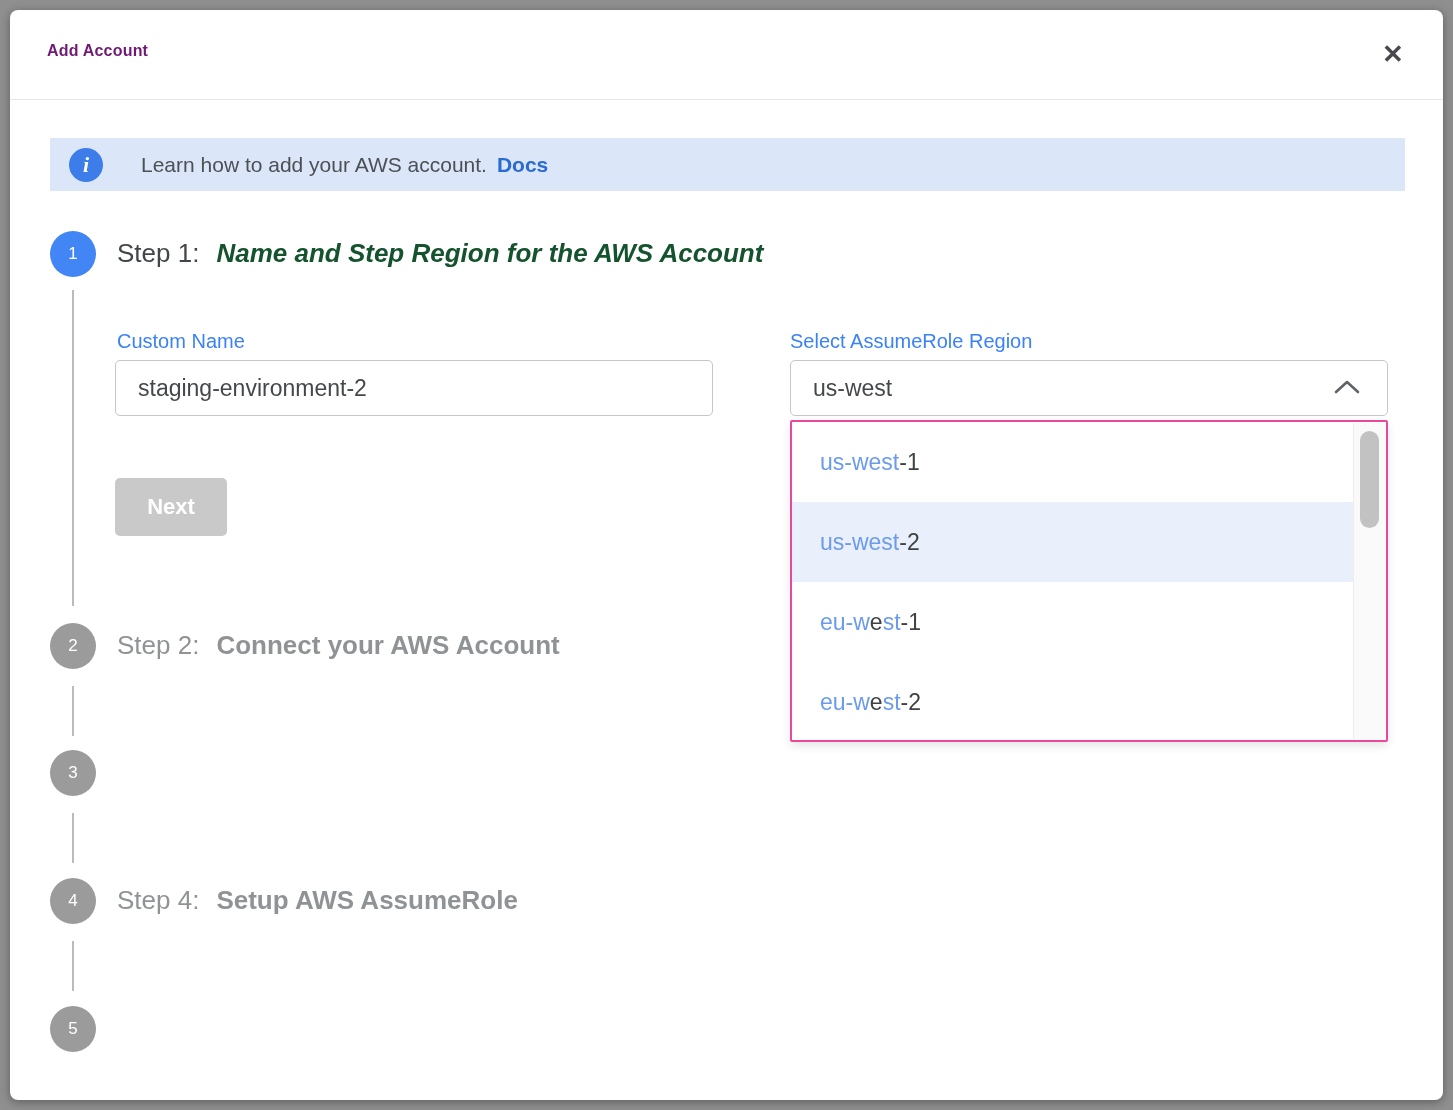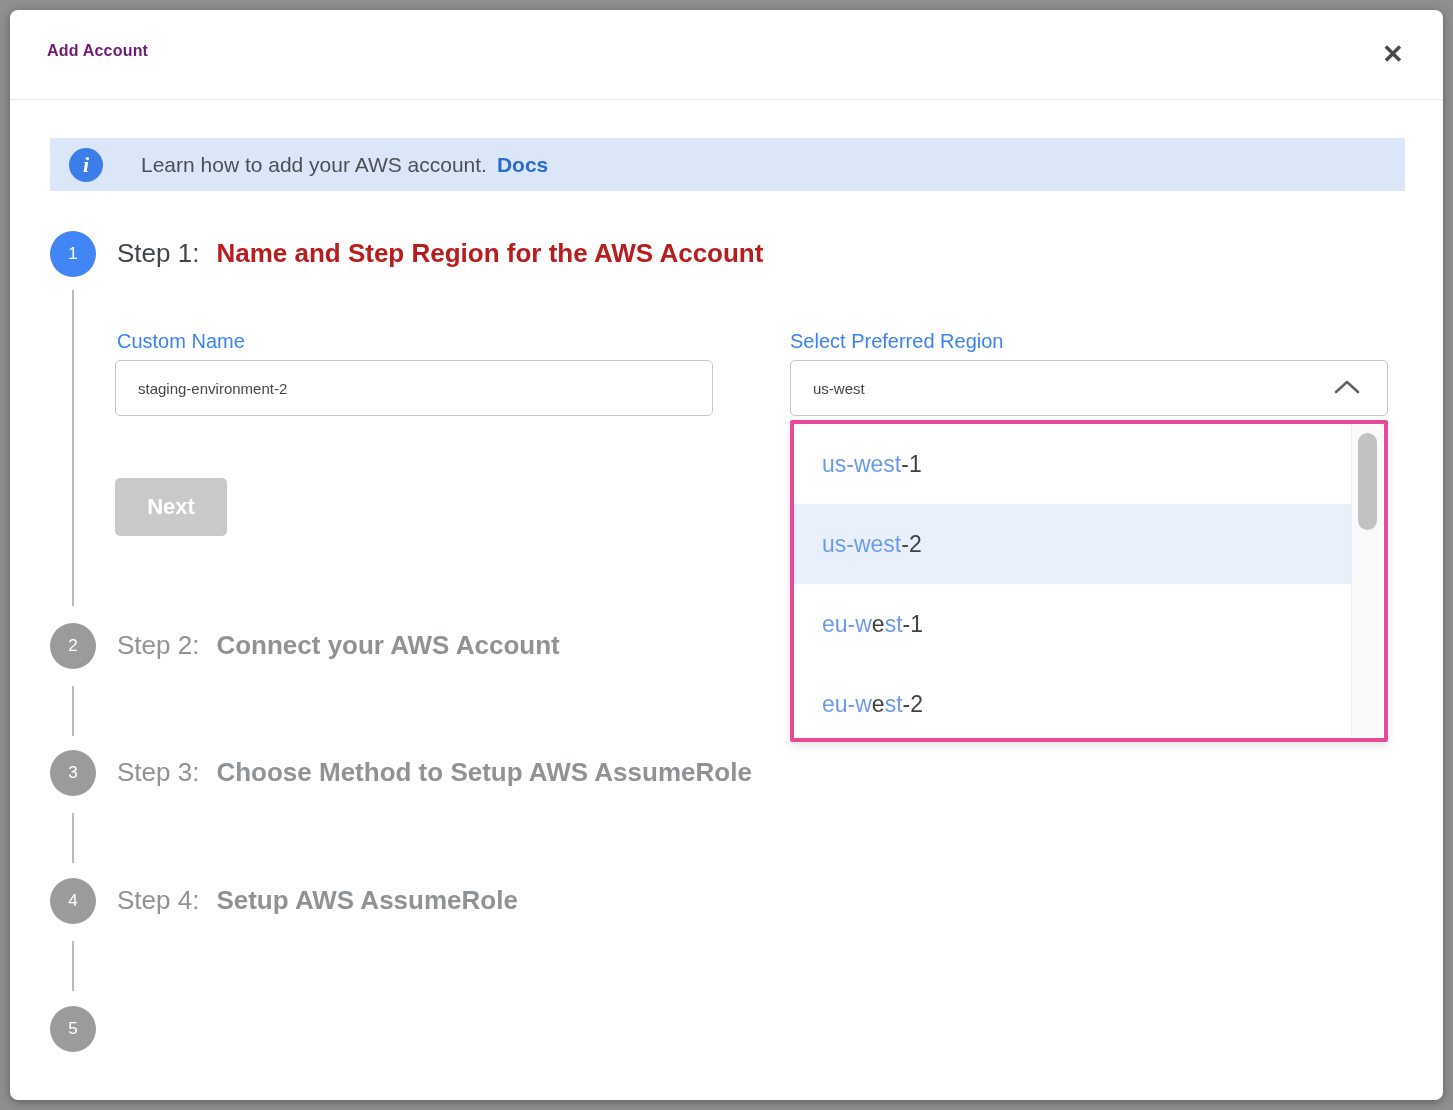--- a/index.html
+++ b/index.html
@@ -46,43 +46,43 @@
   .step-circle {
     position:absolute; left:40px; width:46px; height:46px; border-radius:50%;
     color:#fff; font-size:17px; text-align:center; line-height:46px;
   }
   .step-circle.active { background:#4285f4; }
   .step-circle.inactive { background:#9b9b9b; }
   .step-head { position:absolute; left:107px; font-size:26px; white-space:nowrap; }
   .step-head .prefix { font-weight:400; }
   .step-head .title  { font-weight:600; margin-left:17px; }
   .step-head.active .prefix { color:#42464a; }
-  .step-head.active .title  { color:#b91c1c; }
+  .step-head.active .title  { color:#14532d;font-style:italic; }
   .step-head.inactive .prefix, .step-head.inactive .title { color:#909396; }
   .connector { position:absolute; left:62px; width:2px; background:#bbbbbb; }
   
   .field-label { position:absolute; font-size:20px; color:#3b82f6; }
   .text-input {
     position:absolute; height:56px; border:1px solid #c5c6c8; border-radius:5px;
     font-family:"Liberation Sans", sans-serif;
-    font-size:15px; color:#45484b; padding:0 0 0 22px; background:#fff; outline:none;
+    font-size:23px; color:#45484b; padding:0 0 0 22px; background:#fff; outline:none;
   }
   .select-wrap { position:absolute; left:780px; top:350px; width:598px; height:56px; }
   .select-wrap .text-input { left:0; top:0; width:598px; }
   .chevron-icon { position:absolute; right:28px; top:19px; width:26px; height:16px; pointer-events:none; }
   .next-btn {
     position:absolute; left:105px; top:468px; width:112px; height:58px;
     background:#c9c9c9; border:none; border-radius:5px; cursor:default;
     color:#ffffff; font-size:22px; font-weight:700;
     font-family:"Liberation Sans", sans-serif;
   }
   
   .dropdown {
     position:absolute; left:780px; top:410px; width:598px; height:322px;
-    background:#ffffff; border:4px solid #ec4899; border-radius:2px;
+    background:#ffffff; border:2px solid #ec4899; border-radius:2px;
     box-shadow:0 4px 10px rgba(0,0,0,.10);
   }
   .dd-list { position:absolute; left:0; top:0; right:33px; bottom:0; }
   .dd-option {
     height:80px; line-height:80px; padding-left:28px; font-size:23px;
     color:#3f4245; cursor:pointer; white-space:nowrap;
   }
   .dd-option.selected { background:#e9f0fc; }
   .dd-option .m { color:#6b9bec; }
   .dd-option .u { color:#3f4245; }
@@ -113,21 +113,21 @@
 
   <div class="step-circle active" style="top:221px;">1</div>
   <div class="step-head active" style="top:228px;">
     <span class="prefix">Step 1:</span><span class="title">Name and Step Region for the AWS Account</span>
   </div>
   <div class="connector" style="top:280px; height:316px;"></div>
 
   <div class="field-label" style="left:107px; top:320px;">Custom Name</div>
   <input class="text-input" style="left: 105px; top: 350px; width: 598px;" value="staging-environment-2">
 
-  <div class="field-label" style="left:780px; top:320px;">Select Preferred Region</div>
+  <div class="field-label" style="left:780px; top:320px;">Select AssumeRole Region</div>
   <div class="select-wrap">
     <input class="text-input" value="us-west" style="">
     <svg class="chevron-icon" viewBox="0 0 26 16">
       <polyline points="2,13 13,3 24,13" fill="none" stroke="#5f6368" stroke-width="2.6" stroke-linecap="round" stroke-linejoin="round"></polyline>
     </svg>
   </div>
 
   <div class="dropdown">
     <div class="dd-list">
       <div class="dd-option"><span class="m">us-west</span><span class="u">-1</span></div>
@@ -142,23 +142,20 @@
 
   <button class="next-btn">Next</button>
 
   <div class="step-circle inactive" style="top:613px;">2</div>
   <div class="step-head inactive" style="top:620px;">
     <span class="prefix">Step 2:</span><span class="title">Connect your AWS Account</span>
   </div>
   <div class="connector" style="top:676px; height:50px;"></div>
 
   <div class="step-circle inactive" style="top:740px;">3</div>
-  <div class="step-head inactive" style="top:747px;">
-    <span class="prefix">Step 3:</span><span class="title">Choose Method to Setup AWS AssumeRole</span>
-  </div>
   <div class="connector" style="top:803px; height:50px;"></div>
 
   <div class="step-circle inactive" style="top:868px;">4</div>
   <div class="step-head inactive" style="top:875px;">
     <span class="prefix">Step 4:</span><span class="title">Setup AWS AssumeRole</span>
   </div>
   <div class="connector" style="top:931px; height:50px;"></div>
 
   <div class="step-circle inactive" style="top:996px;">5</div>
 

